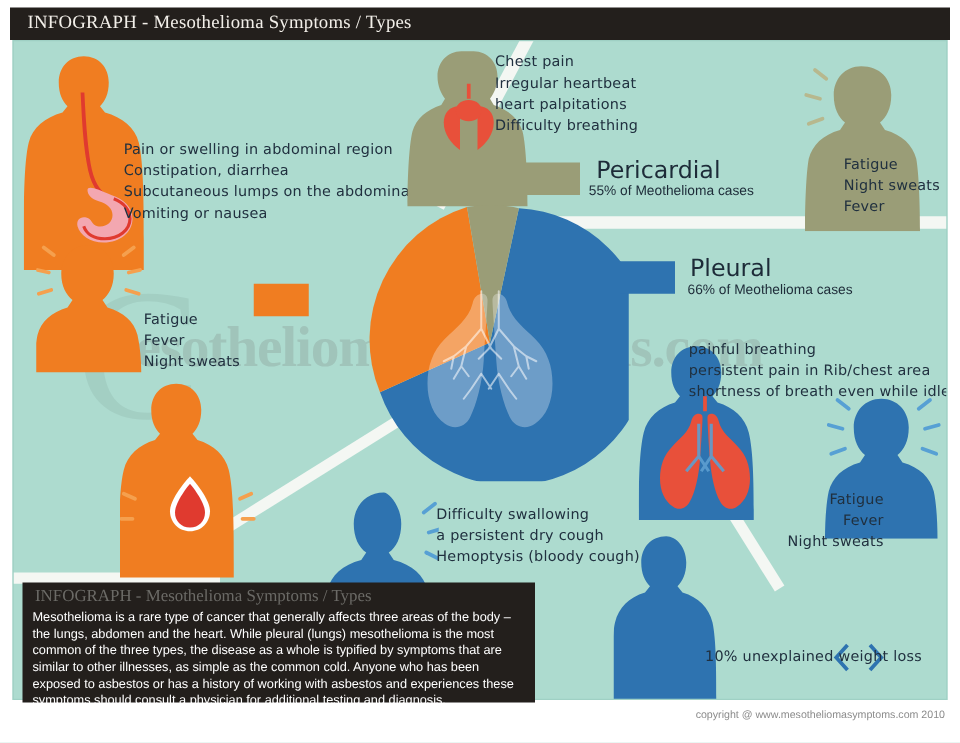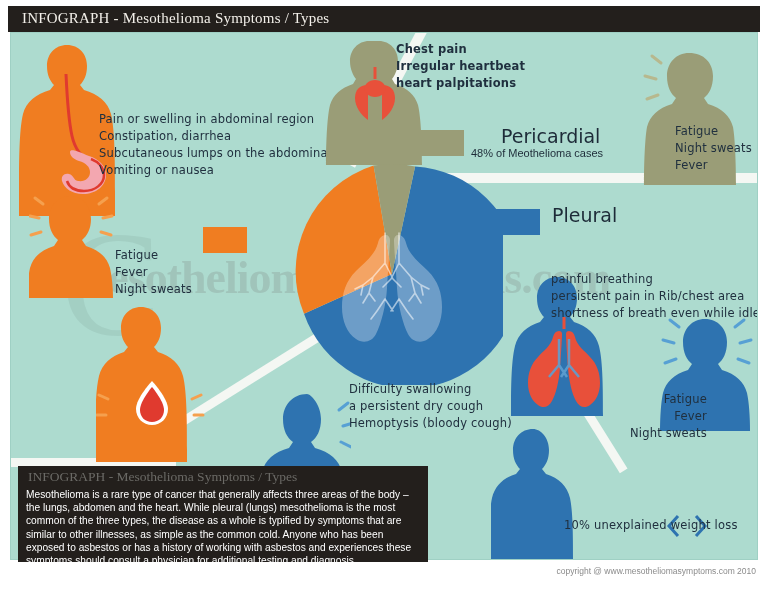--- a/index.html
+++ b/index.html
@@ -104,24 +104,25 @@
 
     <svg class="fig" style="left:312px;top:6px;" width="110" height="130" viewBox="0 0 110 130">
       <path d="M46 2c-11 0-19 9-19 20 0 8 3 14 6 18l-3 5c-12 4-20 11-23 21-3 12-4 40-4 60h96c0-20-1-48-4-60-3-10-11-17-23-21l-3-5c3-4 6-10 6-18 0-11-8-20-19-20z" fill="#9a9d77"></path>
       <g fill="#e8503a">
         <path d="M44 46c-7 0-12 5-12 13 0 9 6 17 13 22l0-35z"></path>
         <path d="M60 46c7 0 12 5 12 13 0 9-6 17-13 22l0-35z"></path>
         <path d="M44 44c4-4 12-4 16 0 3 3 3 8 0 11-4 4-12 4-16 0-3-3-3-8 0-11z"></path>
       </g>
       <path d="M52 40 l0 -12" stroke="#e8503a" stroke-width="3"></path>
     </svg>
-    <div class="hand" style="position:absolute;left:385px;top:8px;font-weight:bold;">
+    <div class="hand" style="position:absolute;left:385px;top:8px;">
       <div>Chest pain</div>
       <div>Irregular heartbeat</div>
       <div>heart palpitations</div>
+      <div>Difficulty breathing</div>
     </div>
 
     <svg class="fig" style="left:630px;top:12px;" width="100" height="140" viewBox="0 0 100 140">
       <path d="M48 8c-13 0-22 10-22 23 0 11 4 18 9 22l-4 6c-14 4-22 12-25 23-2 11-3 36-3 58h92c0-22-1-47-3-58-3-11-11-19-25-23l-4-6c5-4 9-11 9-22 0-13-9-23-24-23z" fill="#9a9d77"></path>
       <g stroke="#b7b88e" stroke-width="3" stroke-linecap="round">
         <path d="M20 18 l-9 -7"></path>
           <path d="M15 34 l-11 -3"></path>
           <path d="M17 50 l-11 4"></path>
       </g>
     </svg>
@@ -149,27 +150,28 @@
           <path d="M118 70 l0 30 M118 100 l12 14 M130 114 l10 8 M130 114 l4 16 M118 100 l-8 16 M110 116 l-8 8 M140 122 l8 4 M140 122 l2 10 M134 130 l6 10 M134 130 l-6 8"></path>
           <path d="M104 136 l-8 12 M104 136 l8 12 M118 136 l8 12 M118 136 l-8 12 M96 148 l-6 8 M126 148 l6 8"></path>
         </g>
       </svg>
     </div>
 
     <div class="swatch" style="left:192px;top:194px;background:#f07d21;"></div>
 
     <div class="swatch" style="left:409px;top:97px;background:#9a9d77;"></div>
     <div style="position:absolute;left:420px;top:93px;">
-      <div class="typeName" style="margin-left:70px;">Pericardial</div>
-      <div class="typeSub" style="margin-left:40px;">48% of Meothelioma cases</div>
+      <div class="typeName" style="margin-left:46px;">Pericardial</div>
+      <div class="typeSub" style="margin-left:40px;">55% of Meothelioma cases</div>
     </div>
 
     <div class="swatch" style="left:485px;top:176px;background:#2e73b0;"></div>
     <div style="position:absolute;left:495px;top:172px;">
       <div class="typeName" style="margin-left:46px;">Pleural</div>
+      <div class="typeSub" style="margin-left:44px;">66% of Meothelioma cases</div>
     </div>
 
     <svg class="fig" style="left:500px;top:240px;" width="110" height="150" viewBox="0 0 110 150">
       <path d="M46 4c-12 0-20 9-20 21 0 9 3 15 7 19l-4 5c-13 4-22 12-25 24-4 16-4 46-4 70h92c0-24 0-54-4-70-3-12-12-20-25-24l-4-5c4-4 7-10 7-19 0-12-8-21-20-21z" fill="#2e73b0"></path>
       <g fill="#e8503a">
         <path d="M48 58 c-3 0-5 2-6 6 -2 9-10 14-15 20 -7 7-10 16-10 26 0 10 4 18 10 22 5 4 11 2 14-4 4-7 7-20 8-33 1-13 2-30 2-34 0-2-1-3-3-3z"></path>
         <path d="M58 58 c3 0 5 2 6 6 2 9 10 14 15 20 7 7 10 16 10 26 0 10-4 18-10 22-5 4-11 2-14-4-4-7-7-20-8-33-1-13-2-30-2-34 0-2 1-3 3-3z"></path>
       </g>
       <path d="M53 56 l0 -12" stroke="#e8503a" stroke-width="3"></path>
       <g stroke="#5d9ed0" stroke-width="2.5" fill="none" opacity=".9">
@@ -183,21 +185,21 @@
     </div>
 
     <svg class="fig" style="left:248px;top:355px;" width="92" height="105" viewBox="0 0 92 105">
       <path d="M48 6c-14 0-24 11-24 25 0 11 4 19 10 23l-4 6c-15 4-24 12-27 24-2 8-3 14-3 21h86c0-7-1-13-3-21-3-12-12-20-27-24l-4-6c6-4 10-12 10-23 0-14-10-25-14-25z" fill="#2e73b0"></path>
       <g stroke="#57a0d4" stroke-width="3" stroke-linecap="round">
         <path d="M80 22 l9 -7"></path>
           <path d="M84 38 l10 -3"></path>
           <path d="M82 54 l10 5"></path>
       </g>
     </svg>
-    <div class="hand" style="position:absolute;left:338px;top:348px;">
+    <div class="hand" style="position:absolute;left:338px;top:370px;">
       <div>Difficulty swallowing</div>
       <div>a persistent dry cough</div>
       <div>Hemoptysis (bloody cough)</div>
     </div>
 
     <svg class="fig" style="left:648px;top:278px;" width="96" height="120" viewBox="0 0 96 120">
       <path d="M46 8c-13 0-22 10-22 23 0 11 4 18 9 22l-4 6c-14 4-22 12-25 23-2 9-3 24-3 38h90c0-14-1-29-3-38-3-11-11-19-25-23l-4-6c5-4 9-11 9-22 0-13-9-23-22-23z" fill="#2e73b0"></path>
       <g stroke="#57a0d4" stroke-width="3" stroke-linecap="round">
         <path d="M20 16 l-9 -7"></path>
           <path d="M15 32 l-11 -3"></path>

